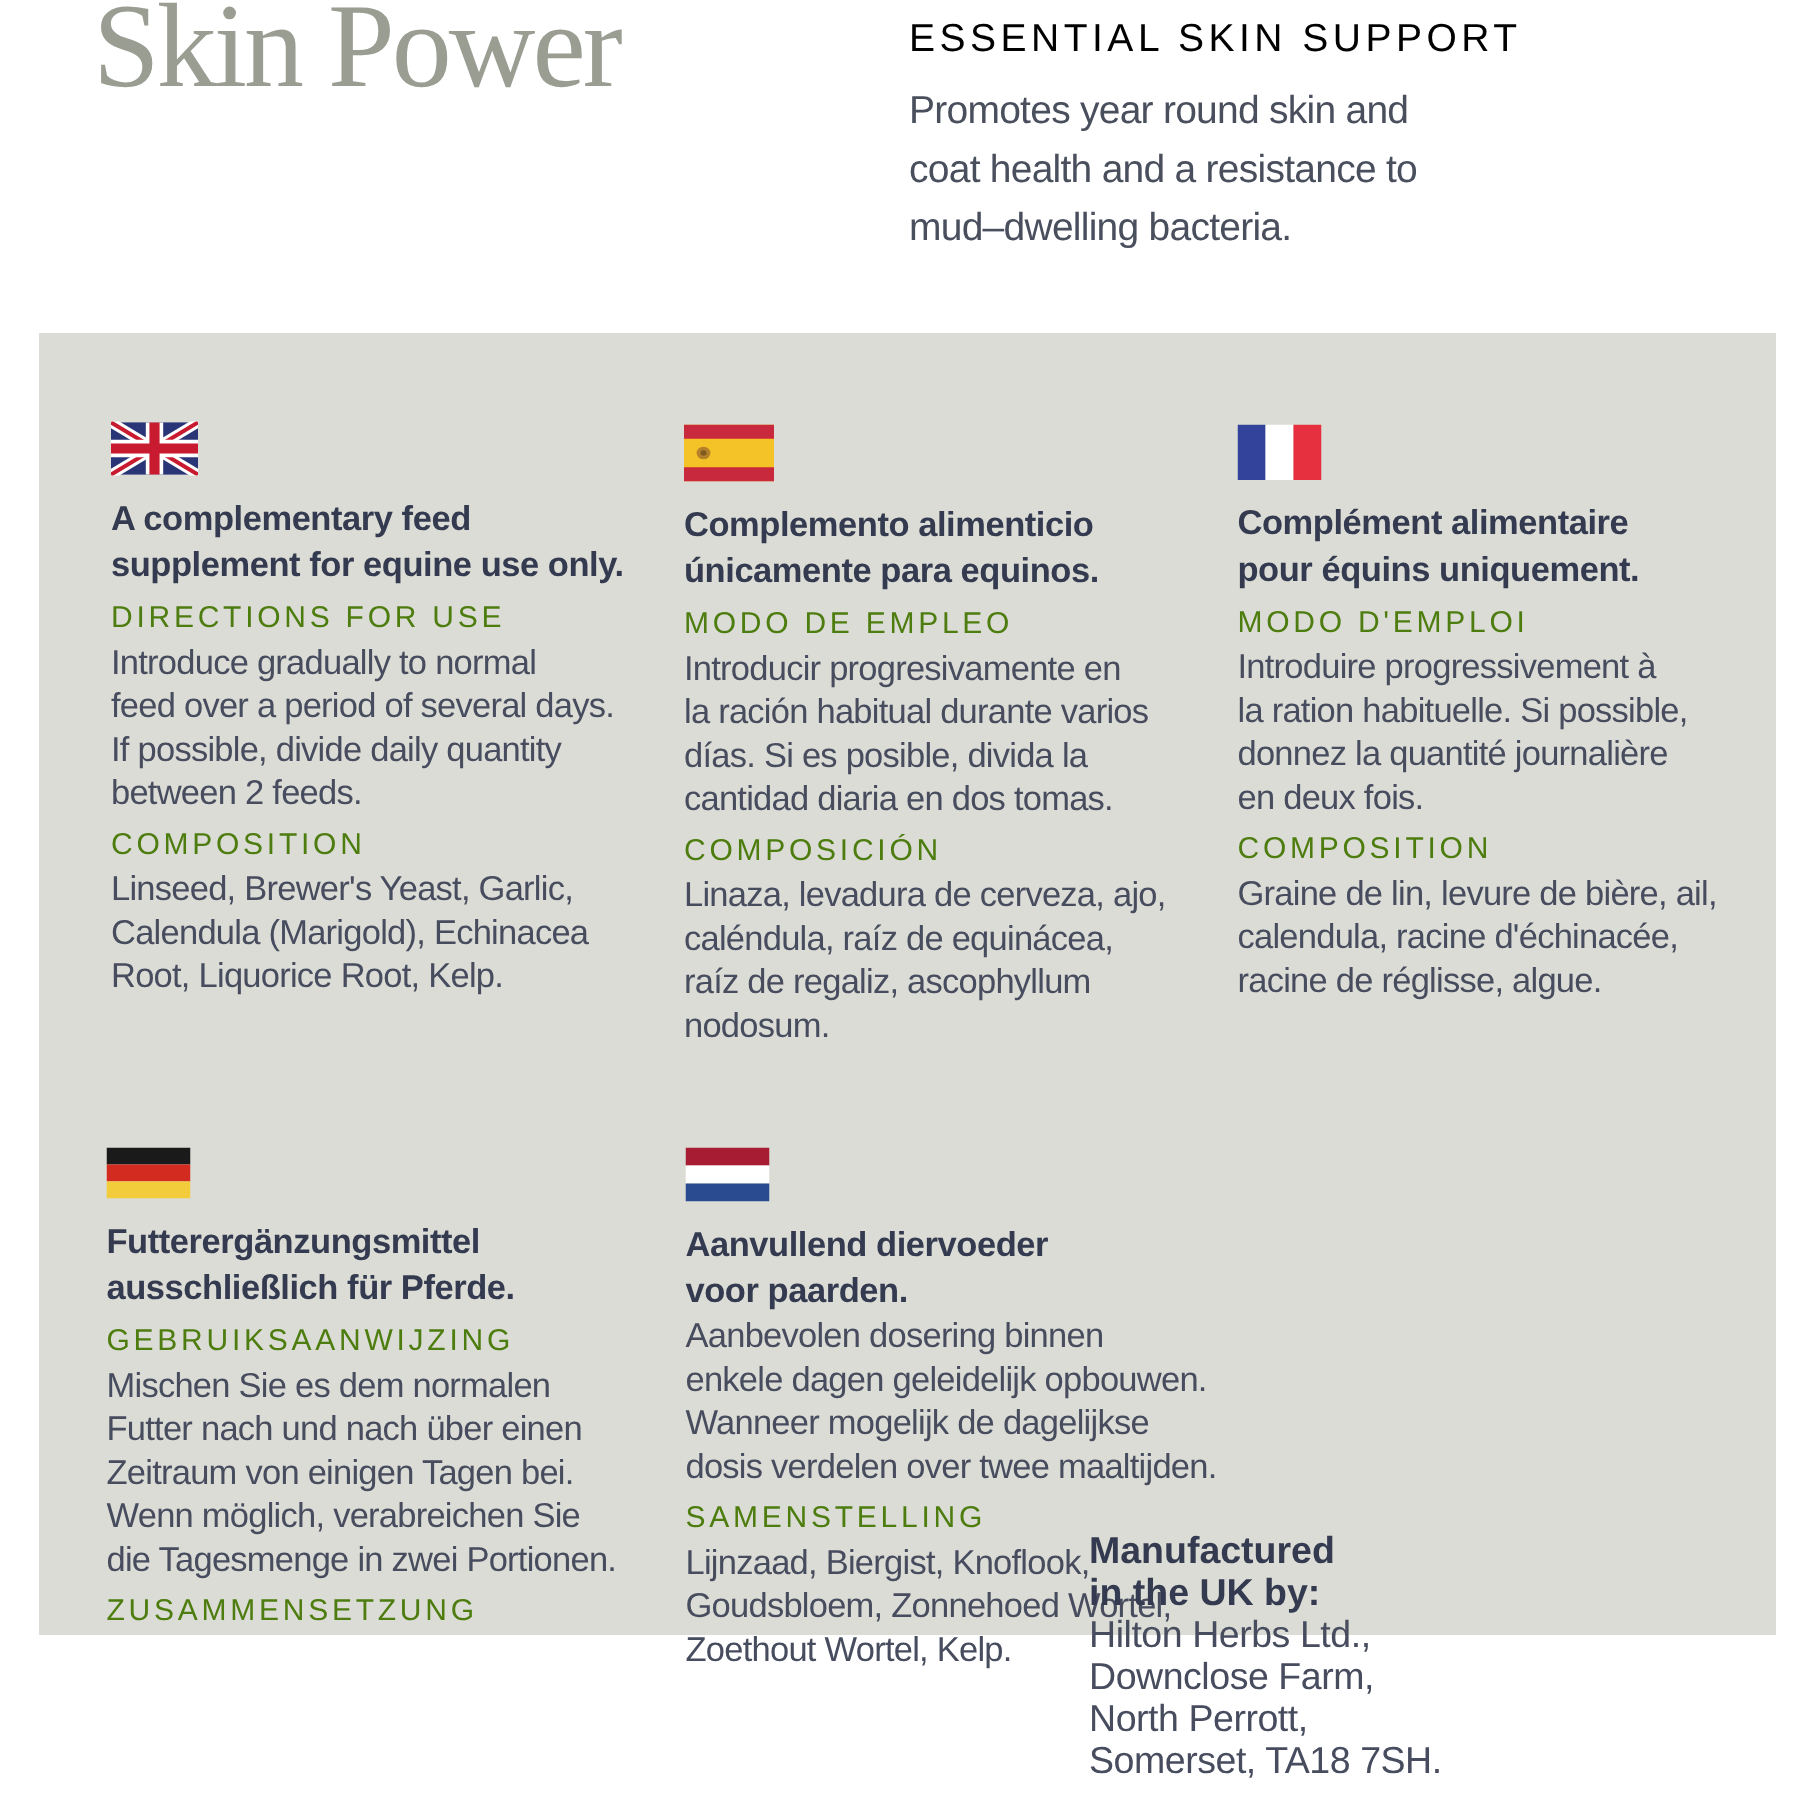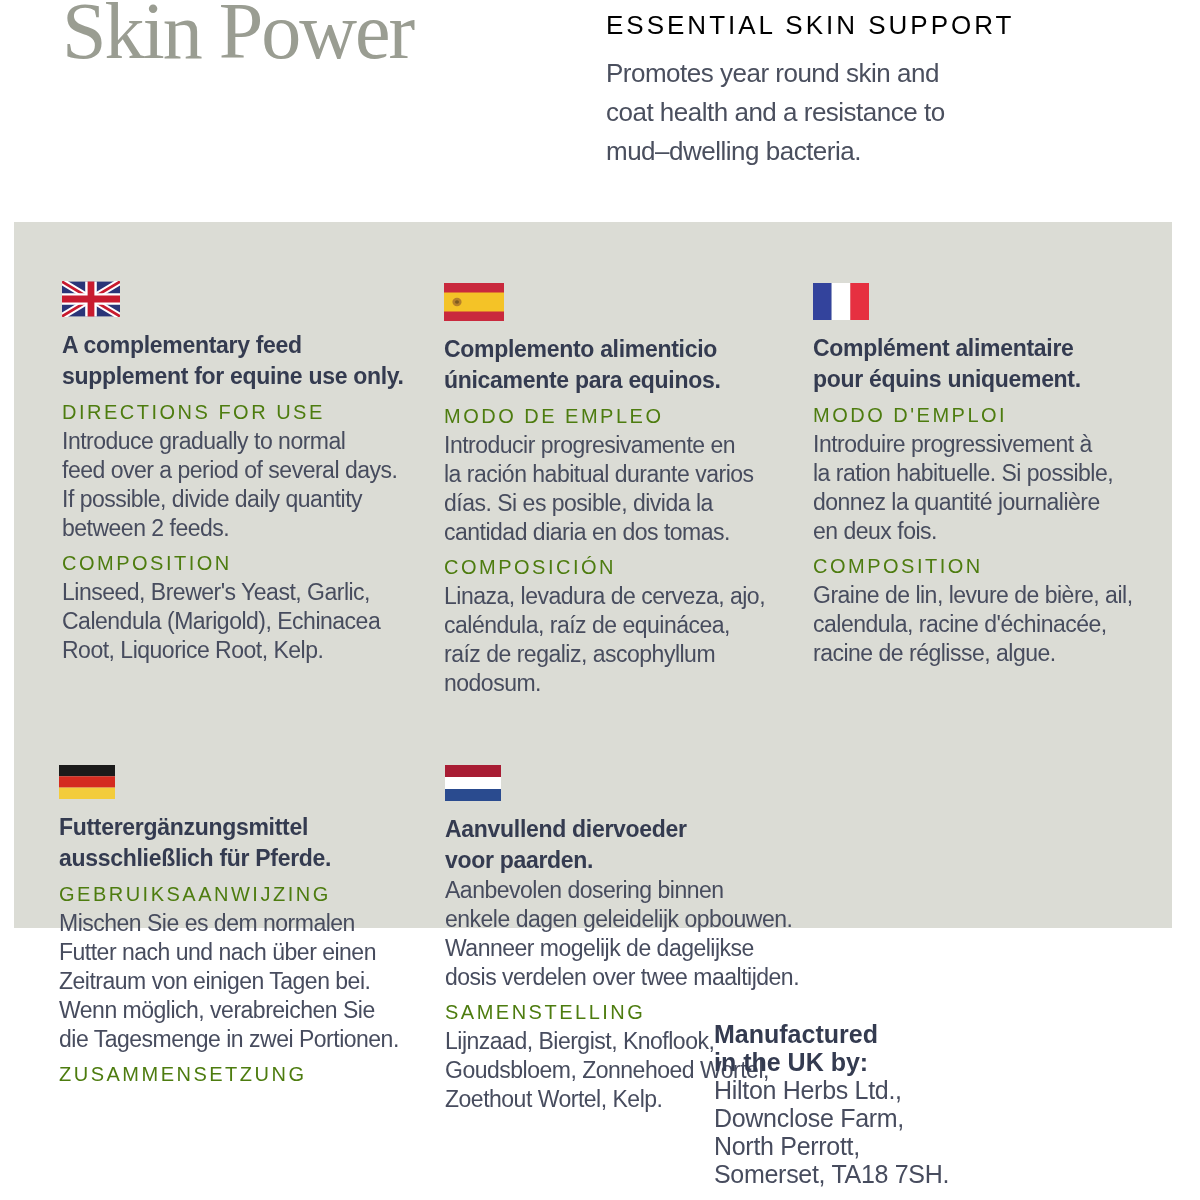--- a/index.html
+++ b/index.html
@@ -24,22 +24,22 @@
     color:#000000;
   }
 
   .description {
     position:absolute; left:606px; top:54px;
     font-size:26px; letter-spacing:-0.5px;
     line-height:39px; color:#4a4f5e;
   }
 
   .panel {
-    position:absolute; left:14px; top:222px;
-    width:1158px; height:706px;
+    position:absolute; left:26px; top:222px;
+    width:1158px; height:868px;
     background:#dbdcd5;
   }
 
   .section { position:absolute; width:384px; }
   #sec-english  { left:48px;  top:59px;  }
   #sec-spanish  { left:430px; top:61px;  }
   #sec-french   { left:799px; top:61px;  }
   #sec-german   { left:45px;  top:543px; }
   #sec-dutch    { left:431px; top:543px; }
 

